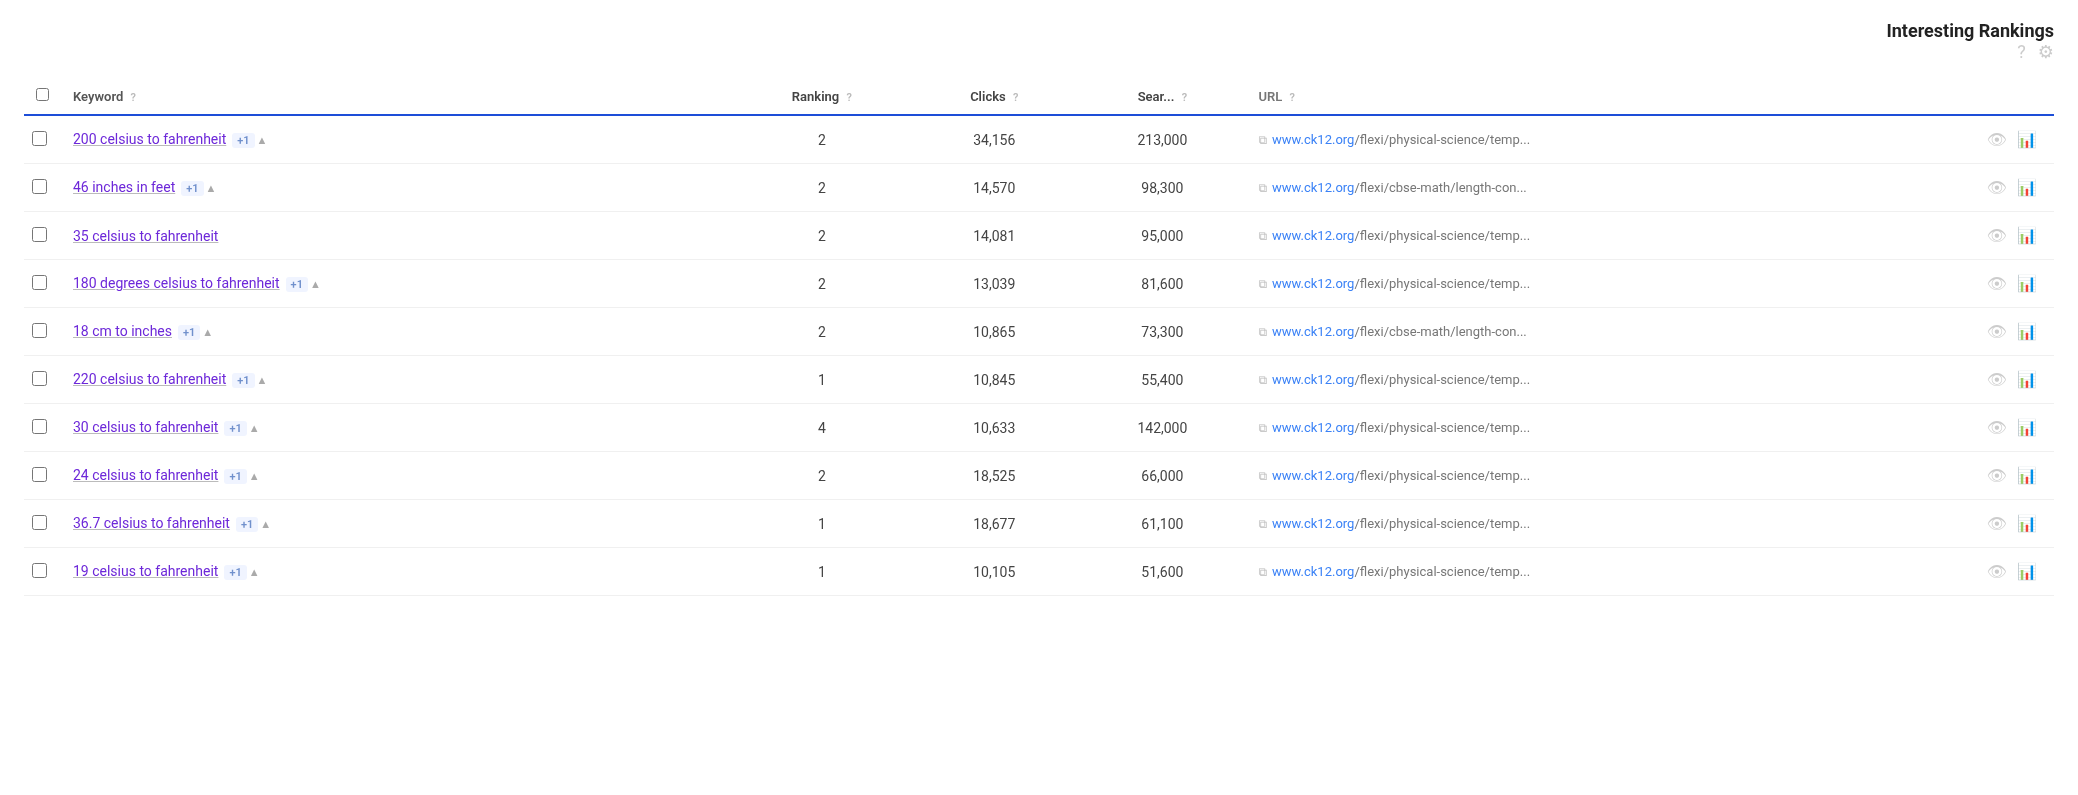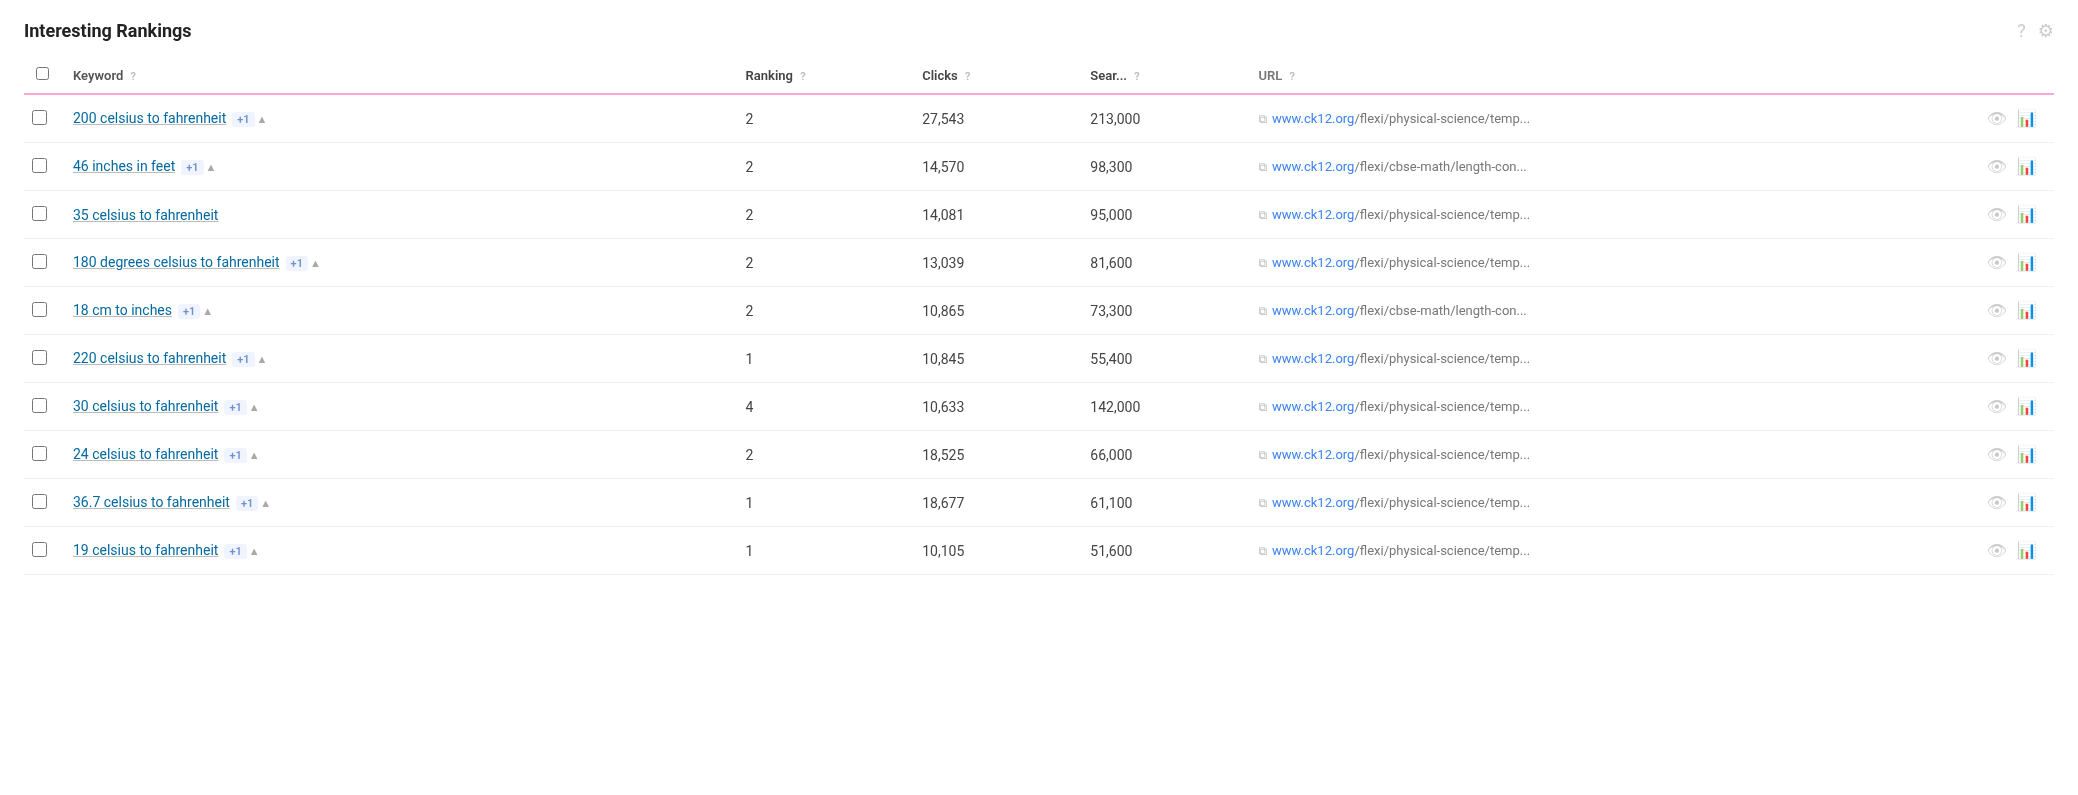--- a/index.html
+++ b/index.html
@@ -11,20 +11,21 @@
     }
     .container {
       padding: 20px 24px;
       max-width: 100%;
     }
     .header-row {
       display: flex;
       align-items: flex-end;
       justify-content: space-between;
       margin-bottom: 16px;
+      flex-direction: column;
     }
     .title {
       font-size: 18px;
       font-weight: 700;
       color: #222;
     }
     .header-icons {
       display: flex;
       gap: 12px;
       align-items: center;
@@ -32,21 +33,21 @@
     .header-icon {
       color: #ccc;
       font-size: 18px;
       cursor: pointer;
     }
     table {
       width: 100%;
       border-collapse: collapse;
     }
     thead tr {
-      border-bottom: 2px solid #f9a8d4;
+      border-bottom: 2px solid #1d4ed8;
     }
     thead th {
       text-align: left;
       padding: 10px 12px;
       font-weight: 600;
       color: #555;
       font-size: 13px;
       white-space: nowrap;
     }
     thead th .help-icon {
@@ -72,21 +73,21 @@
     .checkbox-cell input[type="checkbox"] {
       width: 15px;
       height: 15px;
       cursor: pointer;
       accent-color: #4a90d9;
     }
     .keyword-cell {
       min-width: 320px;
     }
     .keyword-link {
-      color: #0369a1;
+      color: #6d28d9;
       text-decoration: underline;
       text-decoration-color: #bbb;
       cursor: pointer;
     }
     .badge {
       display: inline-block;
       background: #f0f4ff;
       color: #7090cc;
       font-size: 11px;
       font-weight: 600;
@@ -94,21 +95,21 @@
       border-radius: 3px;
       margin-left: 6px;
     }
     .trend-up {
       display: inline-block;
       color: #aaa;
       font-size: 11px;
       margin-left: 2px;
     }
     .ranking-cell, .clicks-cell, .searches-cell {
-      text-align: left;
+      text-align: center;
       min-width: 80px;
       color: #444;
     }
     .url-cell {
       min-width: 300px;
       color: #777;
       font-size: 13px;
     }
     .url-link {
       color: #777;
@@ -184,21 +185,21 @@
           <span class="help-icon">?</span>
         </th>
         <th></th>
       </tr>
     </thead>
     <tbody id="table-body">
     <tr>
           <td class="checkbox-cell"><input type="checkbox" style=""></td>
           <td class="keyword-cell"><span class="keyword-link">200 celsius to fahrenheit</span><span class="badge">+1</span><span class="trend-up"> ▲</span></td>
           <td class="ranking-cell">2</td>
-          <td class="clicks-cell">27,543</td>
+          <td class="clicks-cell">34,156</td>
           <td class="searches-cell">213,000</td>
           <td class="url-cell">
             <span class="url-link">
               <span class="url-icon">⧉</span>
               <span><span class="url-bold">www.ck12.org</span><span>/flexi/physical-science/temp...</span></span>
             </span>
           </td>
           <td class="actions-cell"><button class="action-btn">👁</button><button class="action-btn">📊</button></td>
         </tr>
         <tr>

